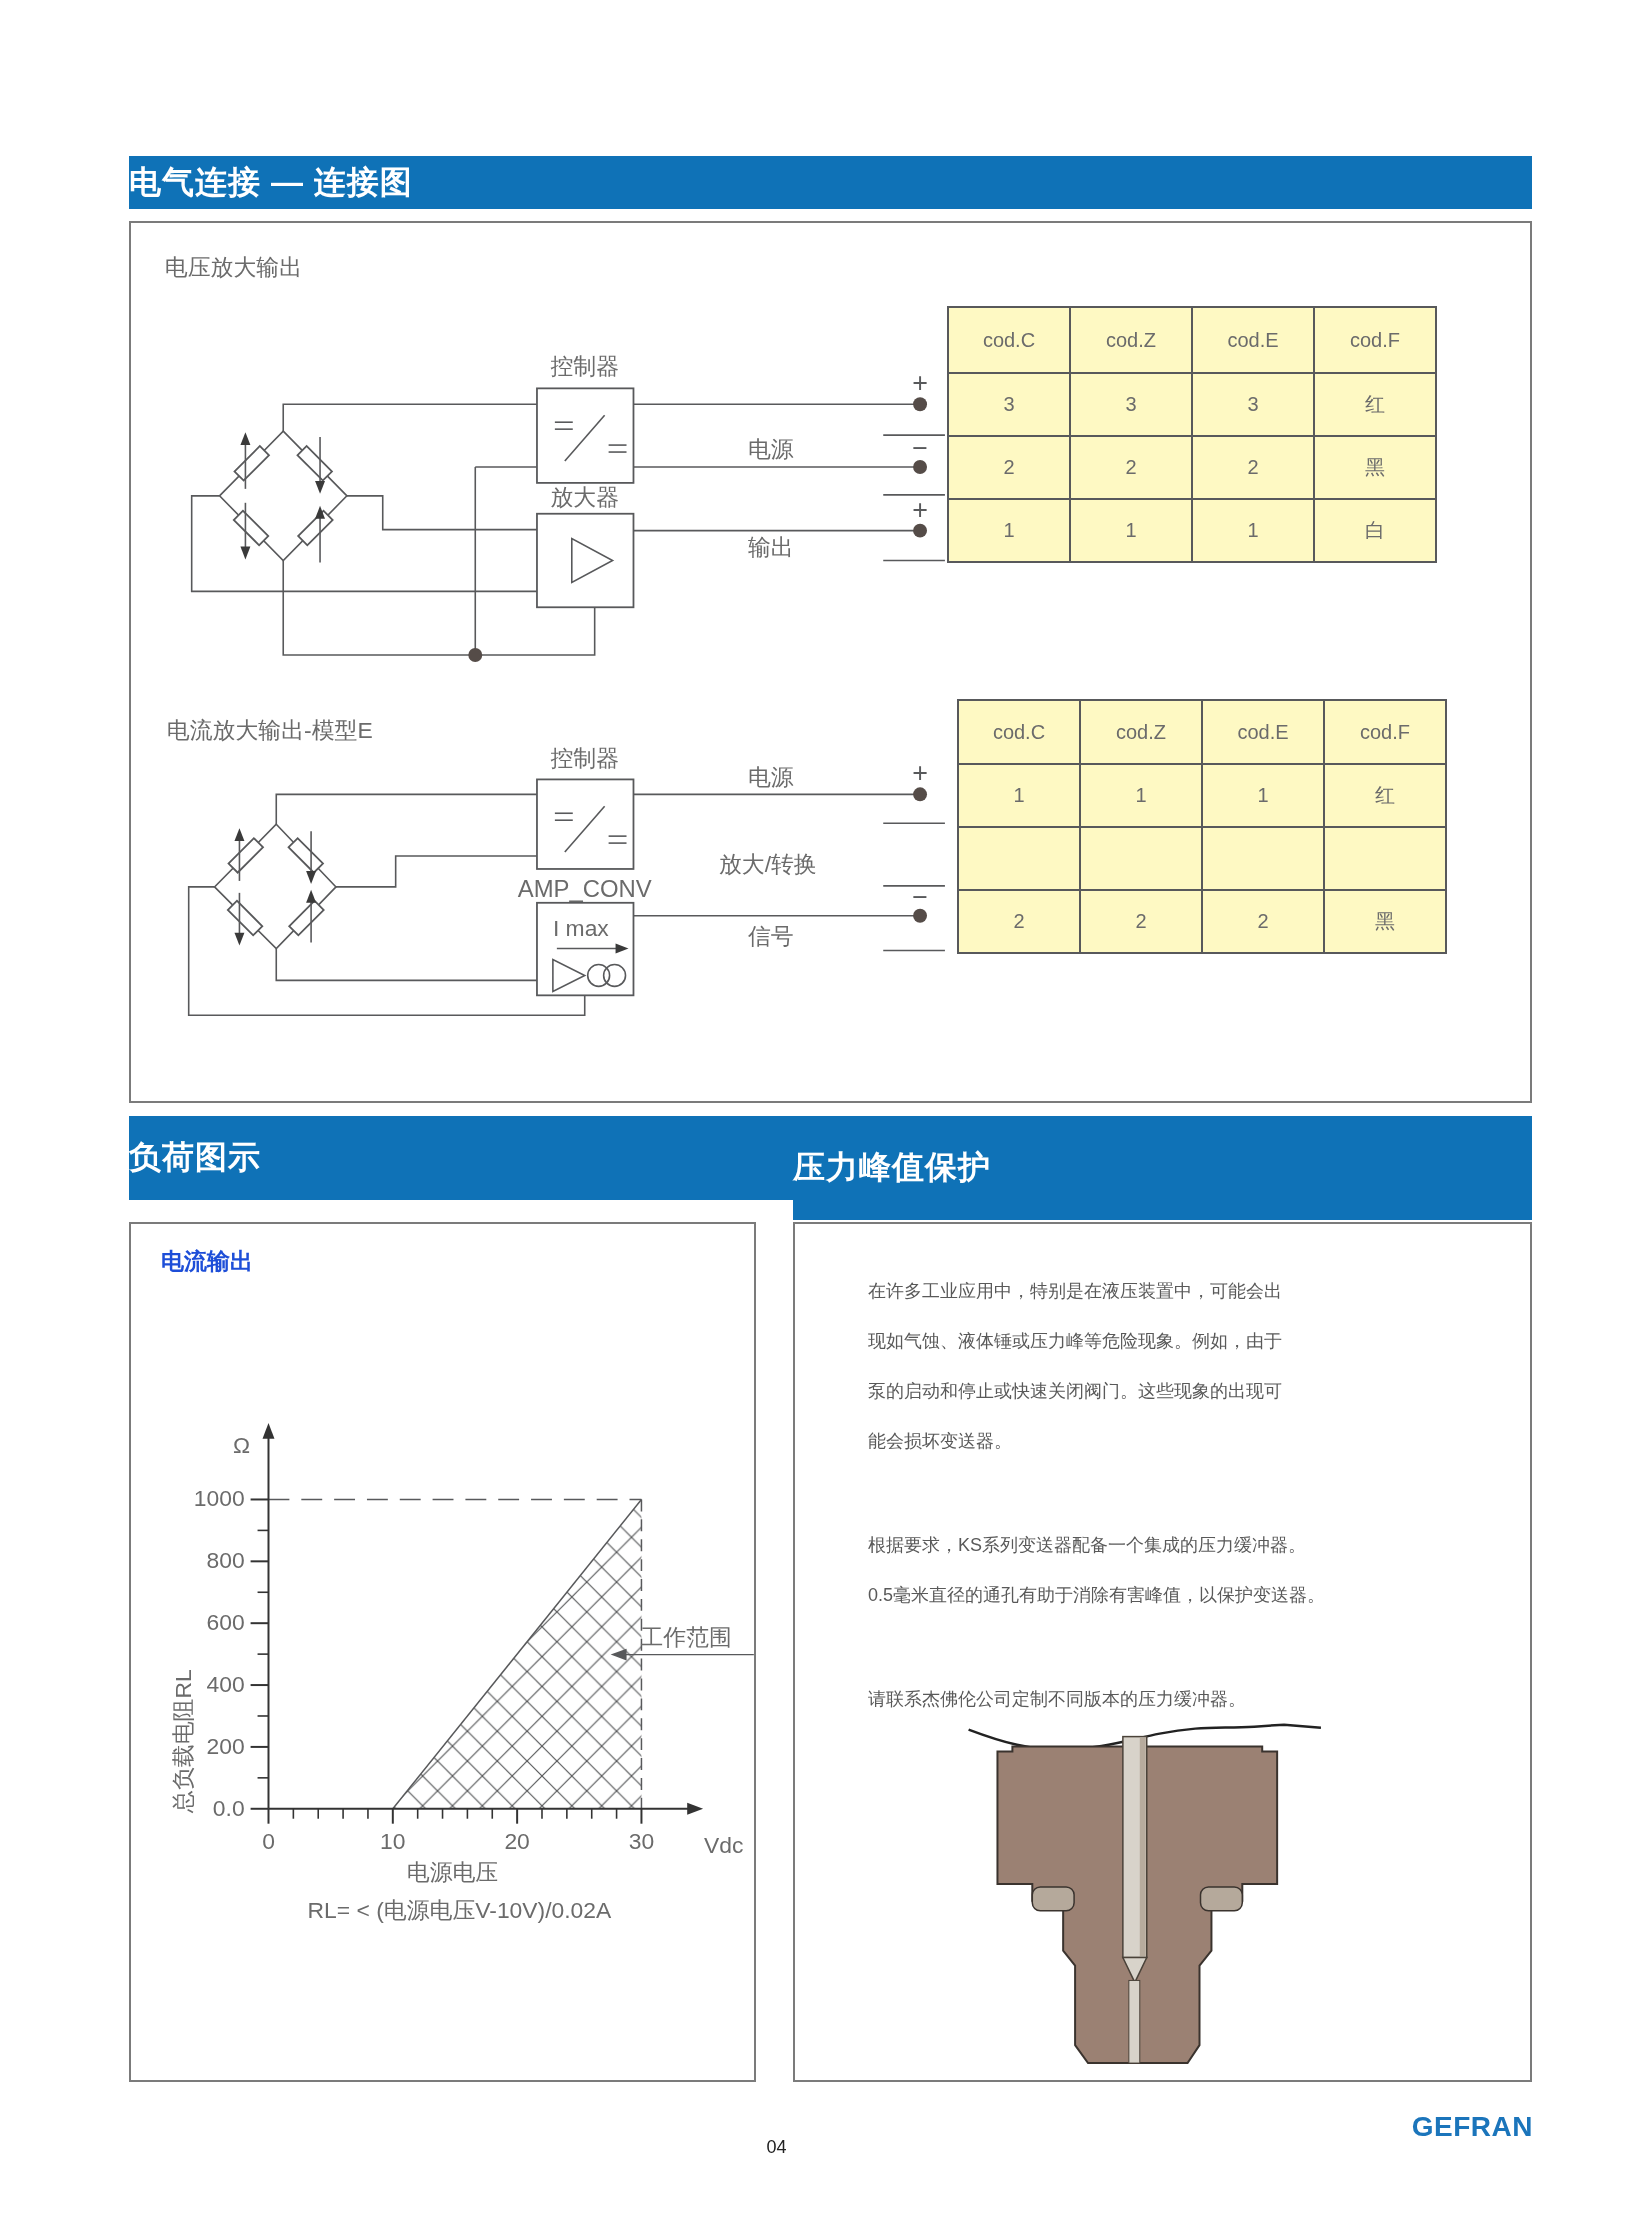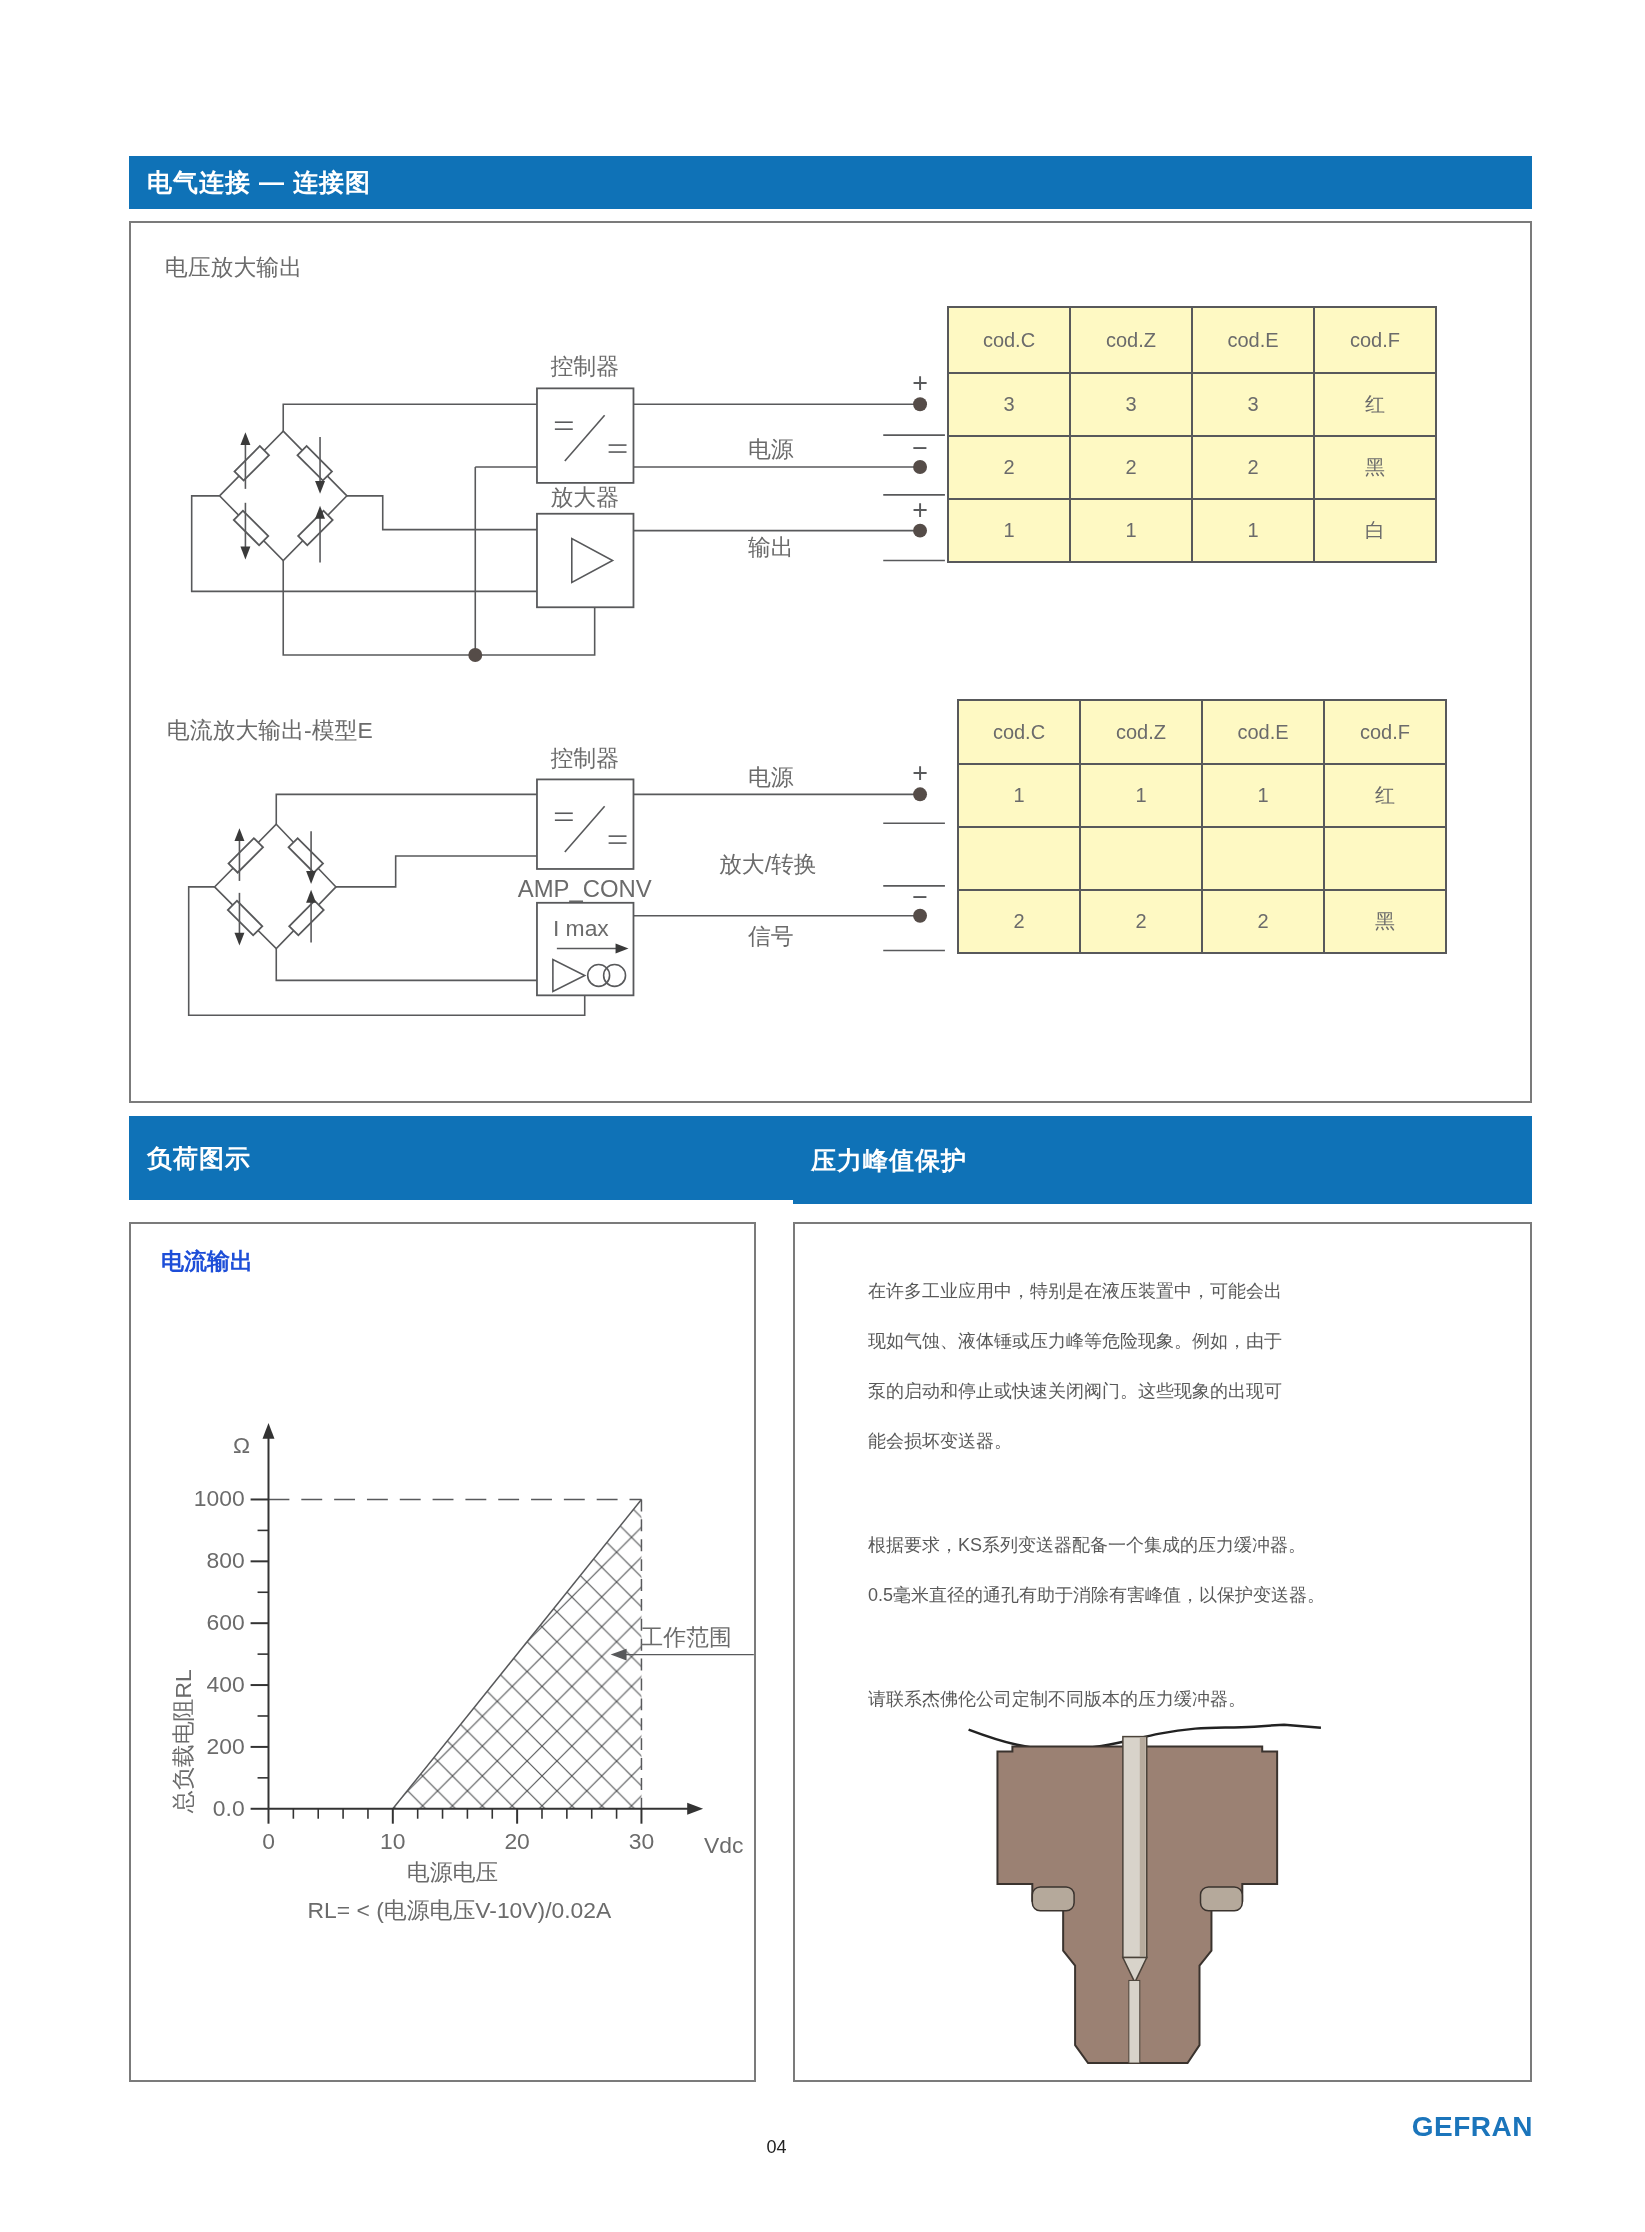--- a/index.html
+++ b/index.html
@@ -8,21 +8,21 @@
     --snubber-body:#9B8173; --snubber-bore:#D8D3CA; --terminal-dot:#554C48;
   }
   *{margin:0;padding:0;box-sizing:border-box;}
   html,body{background:#fff;}
   body{
     width:1646px;height:2233px;position:relative;overflow:hidden;
     font-family:"Liberation Sans","DejaVu Sans",sans-serif;color:var(--text-gray);
   }
   .abs{position:absolute;}
   .bar{background:var(--header-blue);display:flex;align-items:center;}
-  .bar-title{color:#fff;font-size:25px;font-weight:bold;padding-left:18px;letter-spacing:1px;}
+  .bar-title{color:#fff;font-size:32px;font-weight:bold;letter-spacing:1px;}
   .panel{border:2px solid var(--border-gray);background:#fff;}
   .sub-bold{font-size:23px;font-weight:bold;color:#1d4ed8;}
   svg{overflow:visible;font-family:inherit;}
   svg text{fill:var(--text-gray);font-size:23px;}
   .wire{stroke:var(--line-gray);stroke-width:1.6;fill:none;}
   .boxline{stroke:var(--line-gray);stroke-width:1.8;fill:#fff;}
   .sym{stroke:var(--line-gray);stroke-width:1.6;fill:none;}
   .dot{fill:var(--terminal-dot);stroke:none;}
   .term{font-size:27px;fill:var(--line-gray);}
   table.codtable{border-collapse:collapse;table-layout:fixed;background:#fef9c3;}
@@ -229,21 +229,21 @@
         <td>2</td>
         <td>2</td>
         <td>黑</td>
       </tr>
     </tbody>
   </table>
 
 <div class="abs bar" style="left:129px;top:1116px;width:716px;height:84px;">
   <span class="bar-title">负荷图示</span>
 </div>
-<div class="abs bar" style="left:793px;top:1116px;width:739px;height:88px;">
+<div class="abs bar" style="left:793px;top:1116px;width:739px;height:104px;">
   <span class="bar-title">压力峰值保护</span>
 </div>
 
 <div class="abs panel" style="left:129px;top:1222px;width:627px;height:860px;"></div>
 <div class="abs sub-bold" style="left:161px;top:1246px;">电流输出</div>
 <svg id="load-chart" class="abs" style="left:139px;top:1403px;" width="622" height="547" viewBox="0 0 625 550">
     <defs>
       <pattern id="xhatch" width="30" height="30" patternUnits="userSpaceOnUse">
         <path d="M0 0 L30 30" stroke="#58595B" stroke-width="1.2" fill="none"></path>
         <path d="M30 0 L0 30" stroke="#58595B" stroke-width="1.2" fill="none"></path>

